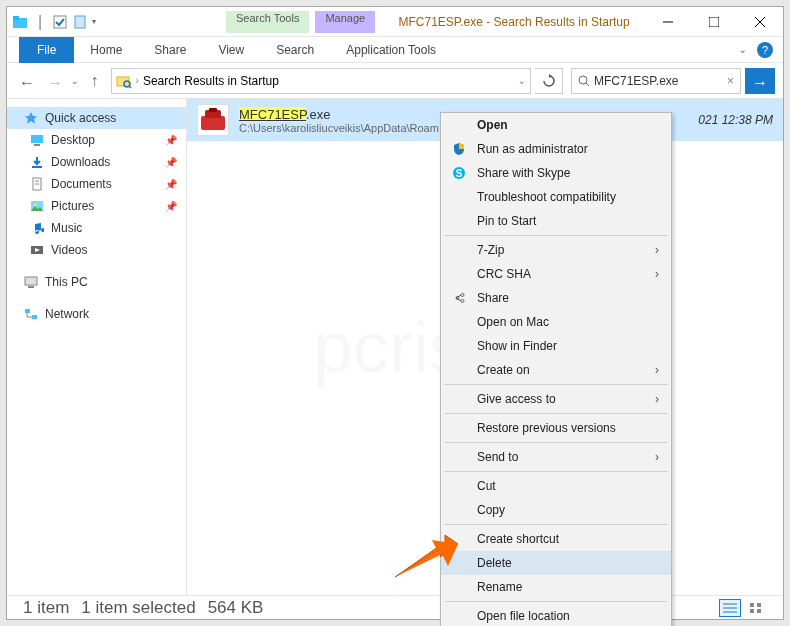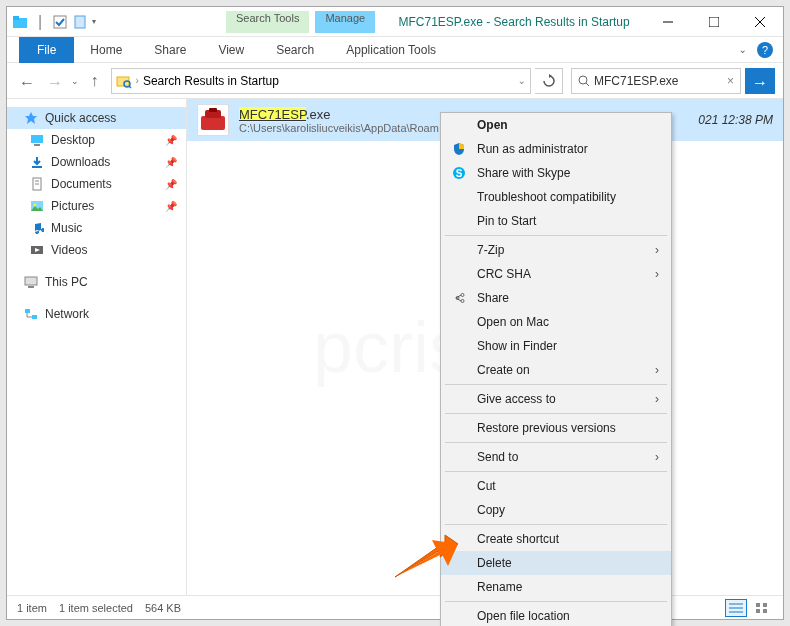--- a/index.html
+++ b/index.html
@@ -4,22 +4,22 @@
 <style>
 * { margin: 0; padding: 0; box-sizing: border-box; font-family: "Segoe UI", sans-serif; }
 body { background: #e8e8e8; width: 790px; height: 626px; overflow: hidden; position: relative; }
 .window { position: absolute; top: 6px; left: 6px; right: 6px; bottom: 6px; background: #fff; border: 1px solid #a5a5a5; display: flex; flex-direction: column; }
 .titlebar { height: 30px; display: flex; align-items: center; background: #fff; border-bottom: 1px solid #e5e5e5; }
 .titlebar-left { display: flex; align-items: center; padding-left: 5px; gap: 4px; }
 .qa-icon { width: 16px; height: 16px; display: flex; align-items: center; justify-content: center; }
 .titlebar-tabs { display: flex; margin-left: 130px; gap: 6px; }
 .ctx-tab { height: 22px; padding: 1px 10px; font-size: 11px; text-align: center; margin-top: 1px; }
 .ctx-search { background: #d5f0d5; color: #555; }
-.ctx-manage { background: #7dd3fc; color: #555; }
-.title-text { flex: 1; text-align: center; font-size: 12px; color: #0f766e; margin-left: 8px; }
+.ctx-manage { background: #c4b5fd; color: #555; }
+.title-text { flex: 1; text-align: center; font-size: 12px; color: #a16207; margin-left: 8px; }
 .win-controls { display: flex; }
 .win-btn { width: 46px; height: 30px; display: flex; align-items: center; justify-content: center; font-size: 12px; color: #333; }
 .ribbon-tabs { height: 26px; display: flex; align-items: center; background: #fff; border-bottom: 1px solid #e5e5e5; }
 .file-tab { background: #1979ca; color: #fff; padding: 5px 18px; font-size: 12px; height: 26px; display: flex; align-items: center; margin-left: 12px; }
 .rtab { padding: 5px 16px; font-size: 12px; color: #444; }
 .ribbon-right { margin-left: auto; display: flex; align-items: center; gap: 10px; padding-right: 10px; }
 .help-circle { width: 16px; height: 16px; border-radius: 50%; background: #1979ca; color: #fff; font-size: 11px; display: flex; align-items: center; justify-content: center; }
 .navbar { height: 36px; display: flex; align-items: center; padding: 4px 8px; gap: 4px; background: #fff; border-bottom: 1px solid #e5e5e5; }
 .nav-btn { width: 24px; height: 24px; display: flex; align-items: center; justify-content: center; color: #666; }
 .addr-box { flex: 1; height: 26px; border: 1px solid #ccc; display: flex; align-items: center; padding: 0 4px; gap: 4px; font-size: 12px; }
@@ -41,21 +41,21 @@
 .file-name .hl { background: #faff5a; text-decoration: underline; }
 .file-path { font-size: 11px; color: #666; }
 .file-date { font-size: 12px; color: #333; text-align: right; font-style: italic; }
 .context-menu { position: absolute; left: 440px; top: 112px; width: 232px; background: #f2f2f2; border: 1px solid #b8b8b8; box-shadow: 2px 2px 4px rgba(0,0,0,0.2); font-size: 12px; z-index: 100; }
 .cm-item { padding: 5px 12px 5px 36px; display: flex; align-items: center; position: relative; color: #222; }
 .cm-item.bold { font-weight: 600; }
 .cm-item.hover { background: #d8e6f2; }
 .cm-item .arrow { margin-left: auto; color: #555; }
 .cm-sep { height: 1px; background: #d0d0d0; margin: 2px 4px; }
 .cm-icon { position: absolute; left: 10px; width: 16px; height: 16px; display: flex; align-items: center; justify-content: center; }
-.statusbar { height: 24px; border-top: 1px solid #e5e5e5; display: flex; align-items: center; padding: 0 10px; font-size: 11px; color: #555; gap: 12px; }
+.statusbar { height: 24px; border-top: 1px solid #e5e5e5; display: flex; align-items: center; padding: 0 16px; font-size: 17px; color: #555; gap: 12px; }
 .statusbar .right { margin-left: auto; display: flex; gap: 4px; }
 .view-btn { width: 22px; height: 18px; border: 1px solid transparent; display: flex; align-items: center; justify-content: center; }
 .view-btn.active { border: 1px solid #1979ca; background: #e5f1fb; }
 .watermark { position: absolute; top: 50%; left: 50%; transform: translate(-50%, -50%); font-size: 72px; color: rgba(0,0,0,0.03); font-weight: 300; pointer-events: none; }
 .pointer-arrow { position: absolute; left: 390px; top: 532px; z-index: 200; }
 svg { display: block; }
 </style>
 </head>
 <body>
 

